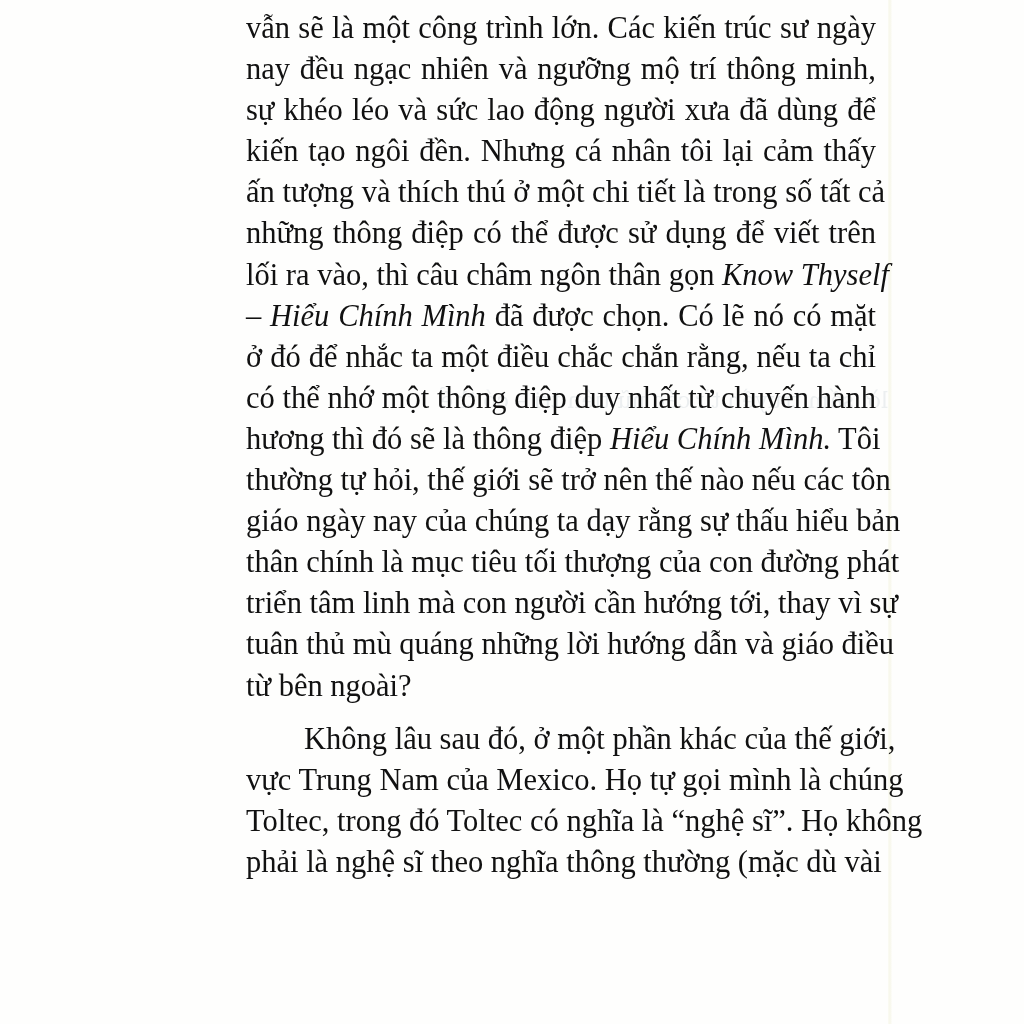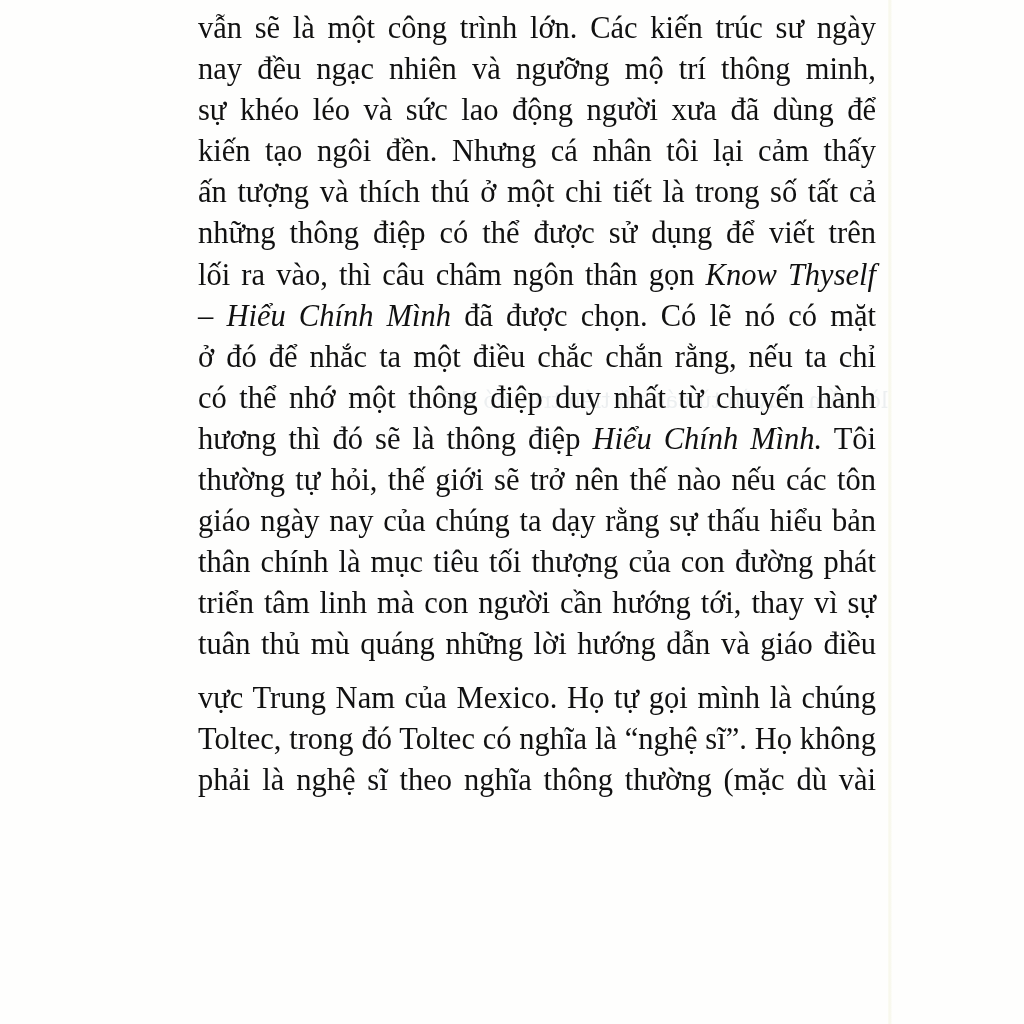--- a/index.html
+++ b/index.html
@@ -49,20 +49,21 @@
       text-align: justify;
       text-align-last: justify;
       letter-spacing: 0px;
     }
     .line {
       display: block;
       height: 41.1px;
       white-space: nowrap;
       text-align-last: justify;
       text-align: justify;
+      margin-left: 48px;
     }
     .line.last {
       text-align-last: left;
     }
     .line.indent {
       padding-left: 58px;
     }
     .para-gap {
       display: block;
       height: 12px;
@@ -92,23 +93,25 @@
       <span class="line"><span>lối ra vào, thì câu châm ngôn thân gọn </span><em>Know Thyself</em><span></span></span>
       <span class="line"><span>– </span><em>Hiểu Chính Mình</em><span> đã được chọn. Có lẽ nó có mặt</span></span>
       <span class="line">ở đó để nhắc ta một điều chắc chắn rằng, nếu ta chỉ</span>
       <span class="line">có thể nhớ một thông điệp duy nhất từ chuyến hành</span>
       <span class="line"><span>hương thì đó sẽ là thông điệp </span><em>Hiểu Chính Mình.</em><span> Tôi</span></span>
       <span class="line">thường tự hỏi, thế giới sẽ trở nên thế nào nếu các tôn</span>
       <span class="line">giáo ngày nay của chúng ta dạy rằng sự thấu hiểu bản</span>
       <span class="line">thân chính là mục tiêu tối thượng của con đường phát</span>
       <span class="line">triển tâm linh mà con người cần hướng tới, thay vì sự</span>
       <span class="line">tuân thủ mù quáng những lời hướng dẫn và giáo điều</span>
+      <span class="line last">từ bên ngoài?</span>
     </div>
 
     <span class="para-gap"></span>
 
     <div>
+      <span class="line indent">Không lâu sau đó, ở một phần khác của thế giới,</span>
       <span class="line">vực Trung Nam của Mexico. Họ tự gọi mình là chúng</span>
       <span class="line">Toltec, trong đó Toltec có nghĩa là “nghệ sĩ”. Họ không</span>
       <span class="line">phải là nghệ sĩ theo nghĩa thông thường (mặc dù vài</span>
     </div>
   </div>
 </div>
 
 </body></html>

